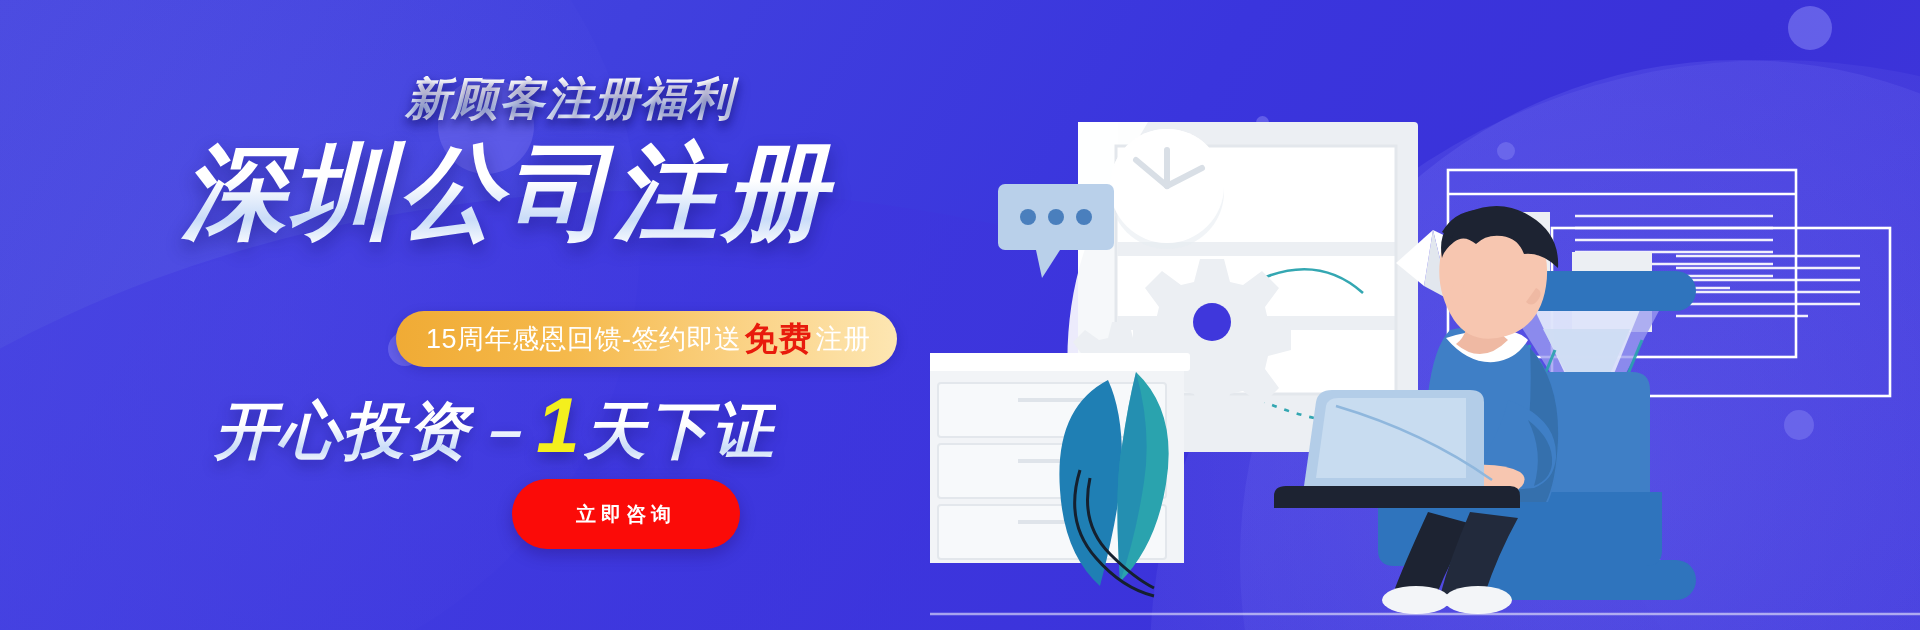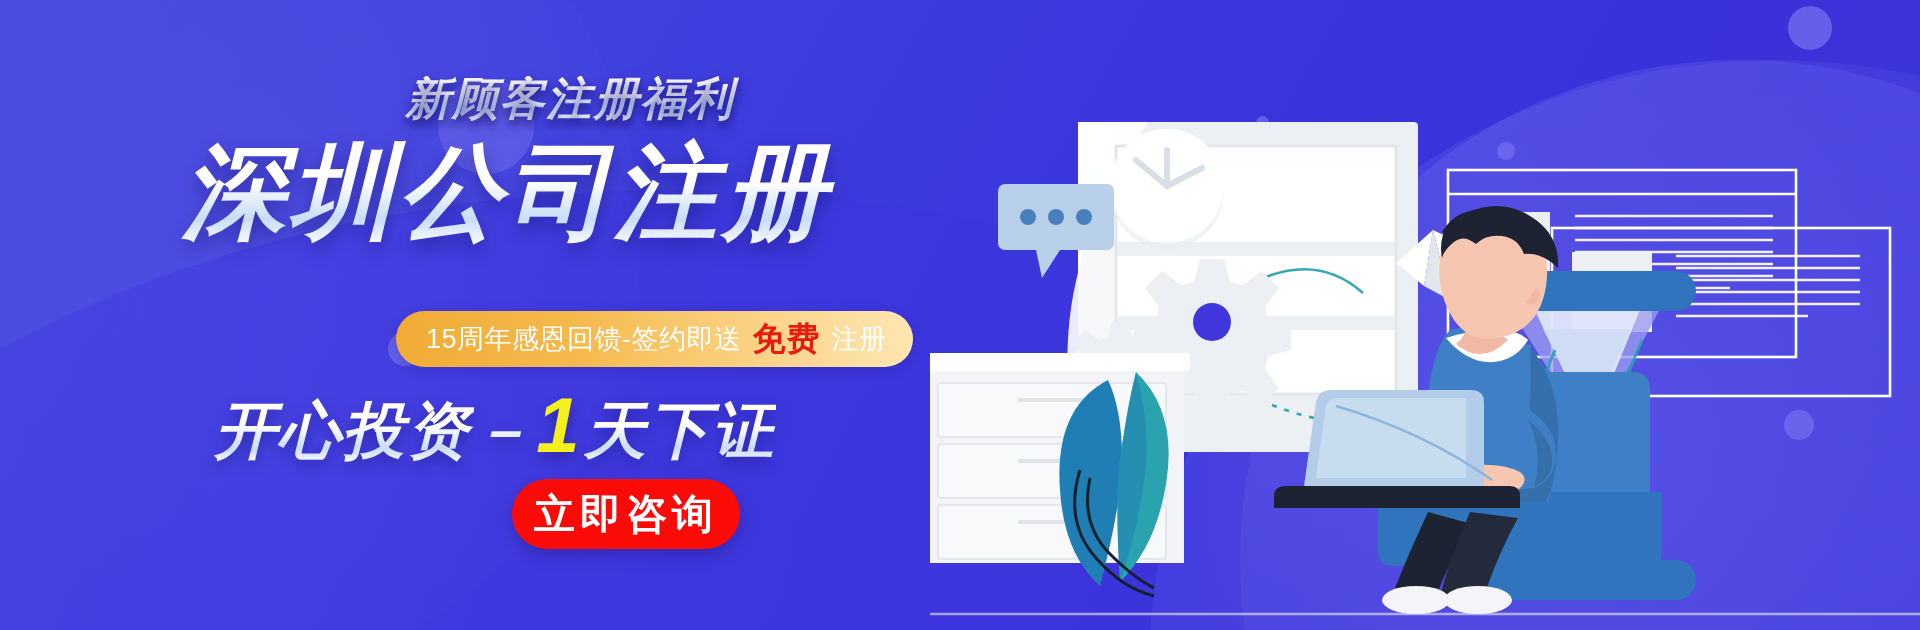--- a/index.html
+++ b/index.html
@@ -79,21 +79,21 @@
     height:56px; padding:0 26px 0 30px;
     display:flex; align-items:center; justify-content:center;
     border-radius:28px;
     background:linear-gradient(90deg,#f0ab35 0%,#f5b94b 34%,#fbd489 72%,#fde6b2 100%);
     box-shadow:0 3px 12px rgba(20,16,100,.22);
     white-space:nowrap;
   }
   .pill .t{ font-size:27px; color:#ffffff; letter-spacing:.5px; font-weight:400; }
   .pill .free{
     font-size:33px; color:#e81b0c; font-weight:bold;
-    margin:0 11px; letter-spacing:1px;font-family:Liberation Mono, monospace;
+    margin:0 3px; letter-spacing:1px;font-family:Liberation Mono, monospace;
   }
 
   
   .subline{
     position:absolute; left:0; right:0; top:372px;
     text-align:center; padding-left:30px; white-space:nowrap;
     font-size:62px; line-height:1; font-weight:bold; font-style:italic;
     letter-spacing:2px;
   }
   .subline .w{
@@ -107,21 +107,21 @@
     filter:drop-shadow(0 6px 7px rgba(16,14,100,.45));
   }
 
   
   .cta{
     position:absolute; left:512px; top:465px;
     width:228px; height:70px; border-radius:35px;
     background:#fb0b08; border:0; cursor:pointer;
     display:flex; align-items:center; justify-content:center;
     box-shadow:0 6px 16px rgba(30,8,90,.30);
-    color:#fff; font-size:41px; font-weight:bold; letter-spacing:5px;
+    color:#fff; font-size:20px; font-weight:bold; letter-spacing:5px;
     font-family:"Liberation Sans","DejaVu Sans",sans-serif;
   }
 
   
   .illus{ position:absolute; left:930px; top:0; width:990px; height:630px; }
   .illus svg{ display:block; }
 </style>
 </head>
 <body>
 

